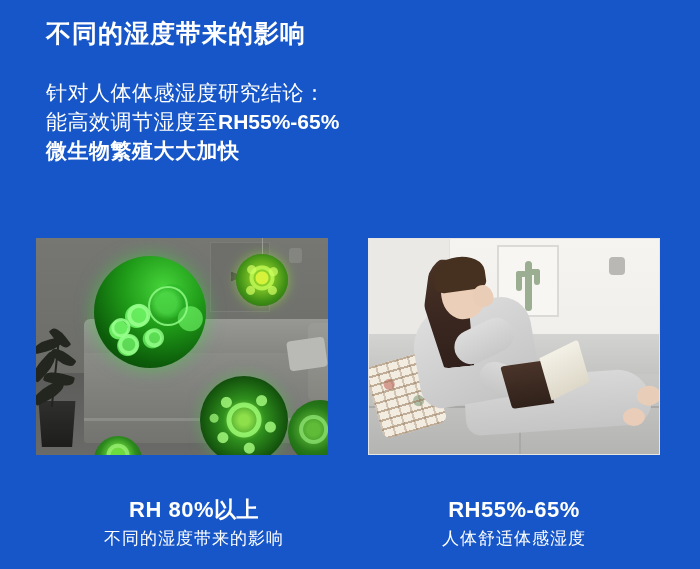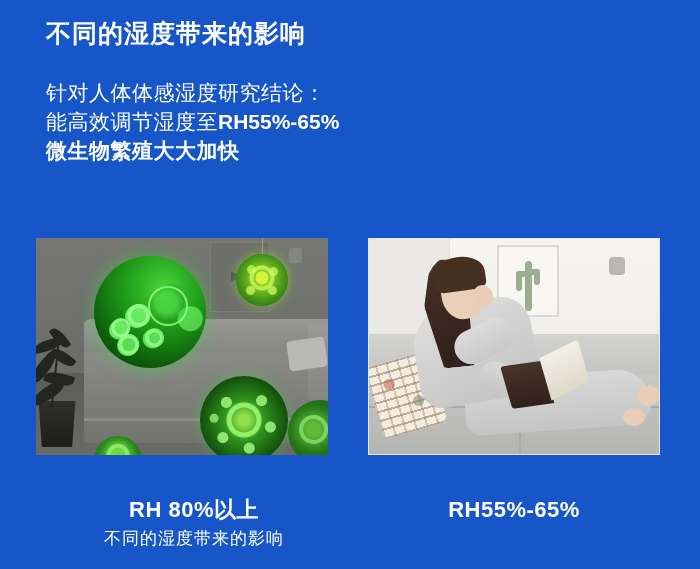--- a/index.html
+++ b/index.html
@@ -446,15 +446,16 @@
     </div>
   </div>
 
   <div class="caption left">
     <div class="cap-title">RH 80%以上</div>
     <div class="cap-sub">不同的湿度带来的影响</div>
   </div>
 
   <div class="caption right">
     <div class="cap-title">RH55%-65%</div>
+    <div class="cap-sub">人体舒适体感湿度</div>
   </div>
 
 </div>
 
 </body></html>

